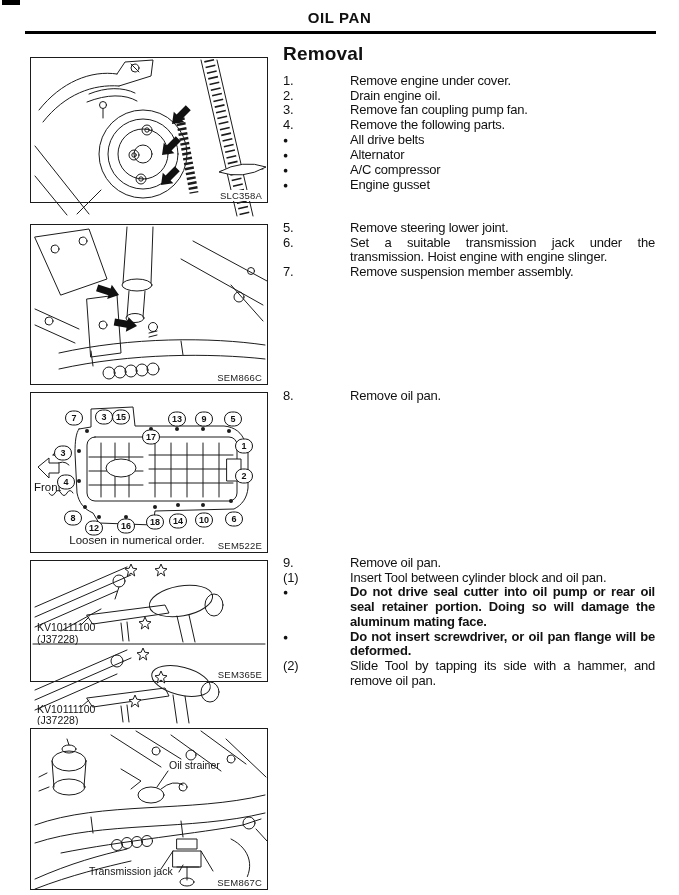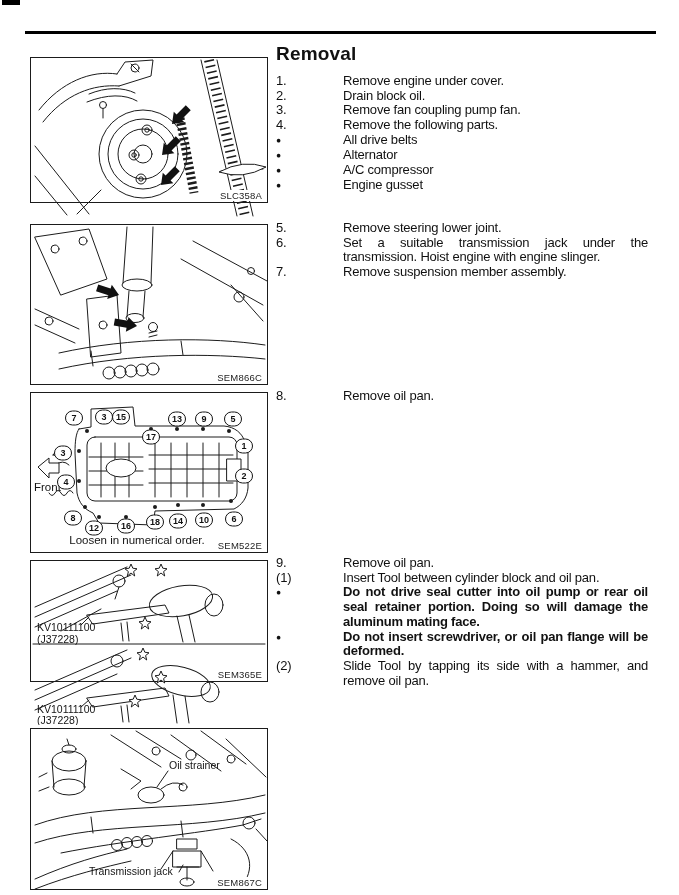--- a/index.html
+++ b/index.html
@@ -18,35 +18,36 @@
   .lnf{fill:#111;stroke:none;}
   .wh{fill:#fff;stroke:#1c1c1c;stroke-width:1;}
   .serr{fill:none;stroke:#1c1c1c;stroke-width:9;stroke-dasharray:2.5,2.5;}
   .belt{fill:none;stroke:#1c1c1c;stroke-width:10;stroke-dasharray:1.6,4.2;}
   svg text{font-family:"Liberation Sans",sans-serif;fill:#141414;}
   .bolts{position:absolute;left:0;top:0;width:100%;height:100%;}
   .bolt-num{position:absolute;transform:translate(-50%,-50%);display:inline-flex;align-items:center;
             justify-content:center;min-width:12px;height:13px;padding:0 2px;border:1.2px solid #141414;
             border-radius:9px;background:#fff;font-size:9px;font-weight:600;line-height:13px;}
   
-  .right-col{position:absolute;left:276px;top:0;width:372px;height:100%;}
+  .right-col{position:absolute;left:283px;top:0;width:372px;height:100%;}
   .removal-heading{position:absolute;top:43px;left:0;font-size:19px;font-weight:bold;letter-spacing:.2px;}
   .step-list{position:absolute;left:0;width:372px;}
   .step{display:flex;align-items:flex-start;font-size:13px;line-height:14.7px;letter-spacing:-.2px;}
   .step-num{flex:0 0 27px;}
   .step-num.bullet{font-size:8.5px;line-height:15px;}
   .step-text{flex:1;text-align:justify;margin-left:40px;}
   .step.bold{font-weight:bold;}
 </style>
 </head>
 <body>
 
 <div class="page">
 
   <div class="artifact"></div>
+  <div class="page-title">OIL PAN</div>
   <div class="title-rule"></div>
 
   <div class="figure" style="top:57px;height:146px;">
     <svg width="236" height="160" viewBox="0 0 236 160">
       <g class="ln">
         <path d="M8,52 C30,24 60,12 86,16"></path>
         <path d="M12,64 C34,36 62,26 88,28"></path>
         <path d="M86,16 L94,4 L122,2 L120,18 L88,28"></path>
         <circle cx="104" cy="10" r="4"></circle>
           <path d="M100,6 L108,14"></path>
@@ -271,21 +272,21 @@
 
   <div class="right-col">
     <div class="removal-heading">Removal</div>
     <div class="step-list" style="top:74px;">
         <div class="step">
           <span class="step-num">1.</span>
           <span class="step-text">Remove engine under cover.</span>
         </div>
         <div class="step">
           <span class="step-num">2.</span>
-          <span class="step-text">Drain block oil.</span>
+          <span class="step-text">Drain engine oil.</span>
         </div>
         <div class="step">
           <span class="step-num">3.</span>
           <span class="step-text">Remove fan coupling pump fan.</span>
         </div>
         <div class="step">
           <span class="step-num">4.</span>
           <span class="step-text">Remove the following parts.</span>
         </div>
         <div class="step">

